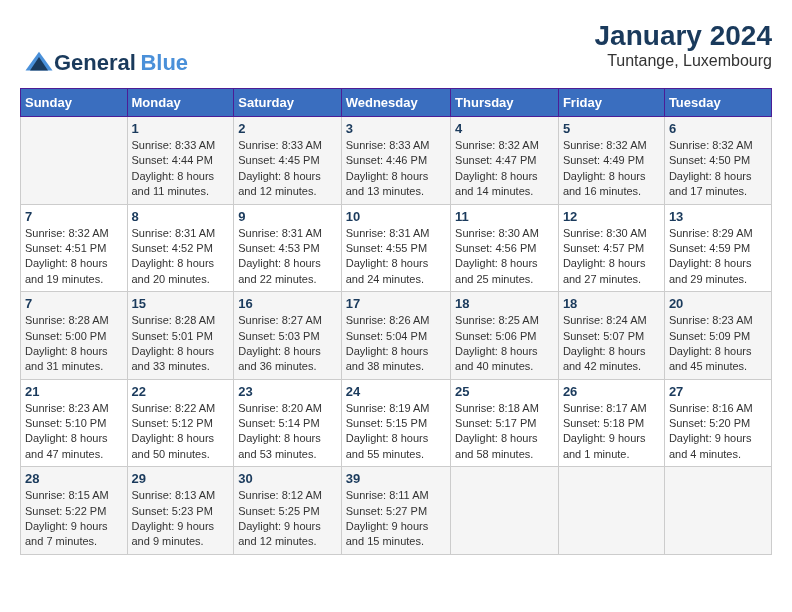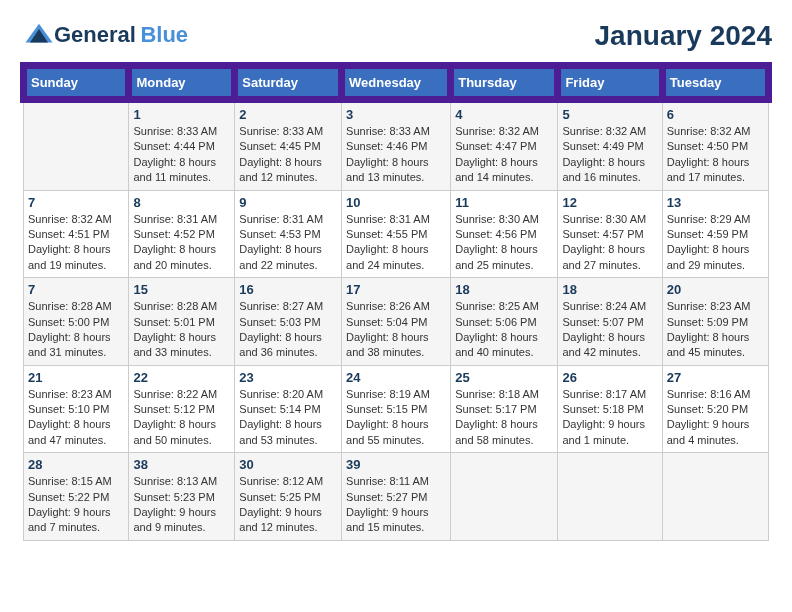--- a/index.html
+++ b/index.html
@@ -12,20 +12,21 @@
     }
     .header {
       display: flex;
       justify-content: space-between;
       align-items: flex-start;
       margin-bottom: 10px;
     }
     .logo {
       display: flex;
       align-items: center;
+      margin-top: 28px;
     }
     .logo-text-general {
       font-size: 22px;
       font-weight: bold;
       color: #1a3a5c;
     }
     .logo-text-blue {
       font-size: 22px;
       font-weight: bold;
       color: #4a90d9;
@@ -52,21 +53,21 @@
       border-collapse: collapse;
       font-size: 11px;
     }
     thead tr th {
       background-color: #3a6ebf;
       color: #fff;
       padding: 6px 4px;
       text-align: left;
       font-size: 13px;
       font-weight: bold;
-      border: 7px solid #4c1d95;
+      border: 1px solid #4c1d95;
     }
     tbody tr td {
       vertical-align: top;
       padding: 4px 4px;
       border: 1px solid #ccc;
       width: 113px;
       min-height: 70px;
     }
     tbody tr:nth-child(odd) {
       background-color: #f5f5f5;
@@ -101,20 +102,21 @@
     </svg>
     <div>
       <div>
         <span class="logo-text-general">General</span>
         <span class="logo-text-blue">Blue</span>
       </div>
     </div>
   </div>
   <div class="title-block">
     <div class="month-title">January 2024</div>
+    <div class="location">Tuntange, Luxembourg</div>
   </div>
 </div>
 
 <table>
   <thead>
     <tr>
       <th>Sunday</th>
       <th>Monday</th>
       <th>Saturday</th>
       <th>Wednesday</th>
@@ -240,21 +242,21 @@
           <span class="day-number">27</span>
 <div class="day-info">Sunrise: 8:16 AM<br>Sunset: 5:20 PM<br>Daylight: 9 hours and 4 minutes.</div>
         </td>
       </tr>
       <tr>
         <td>
           <span class="day-number">28</span>
 <div class="day-info">Sunrise: 8:15 AM<br>Sunset: 5:22 PM<br>Daylight: 9 hours and 7 minutes.</div>
         </td>
         <td>
-          <span class="day-number">38</span>
+          <span class="day-number">29</span>
 <div class="day-info">Sunrise: 8:13 AM<br>Sunset: 5:23 PM<br>Daylight: 9 hours and 9 minutes.</div>
         </td>
         <td>
           <span class="day-number">30</span>
 <div class="day-info">Sunrise: 8:12 AM<br>Sunset: 5:25 PM<br>Daylight: 9 hours and 12 minutes.</div>
         </td>
         <td>
           <span class="day-number">39</span>
 <div class="day-info">Sunrise: 8:11 AM<br>Sunset: 5:27 PM<br>Daylight: 9 hours and 15 minutes.</div>
         </td>

